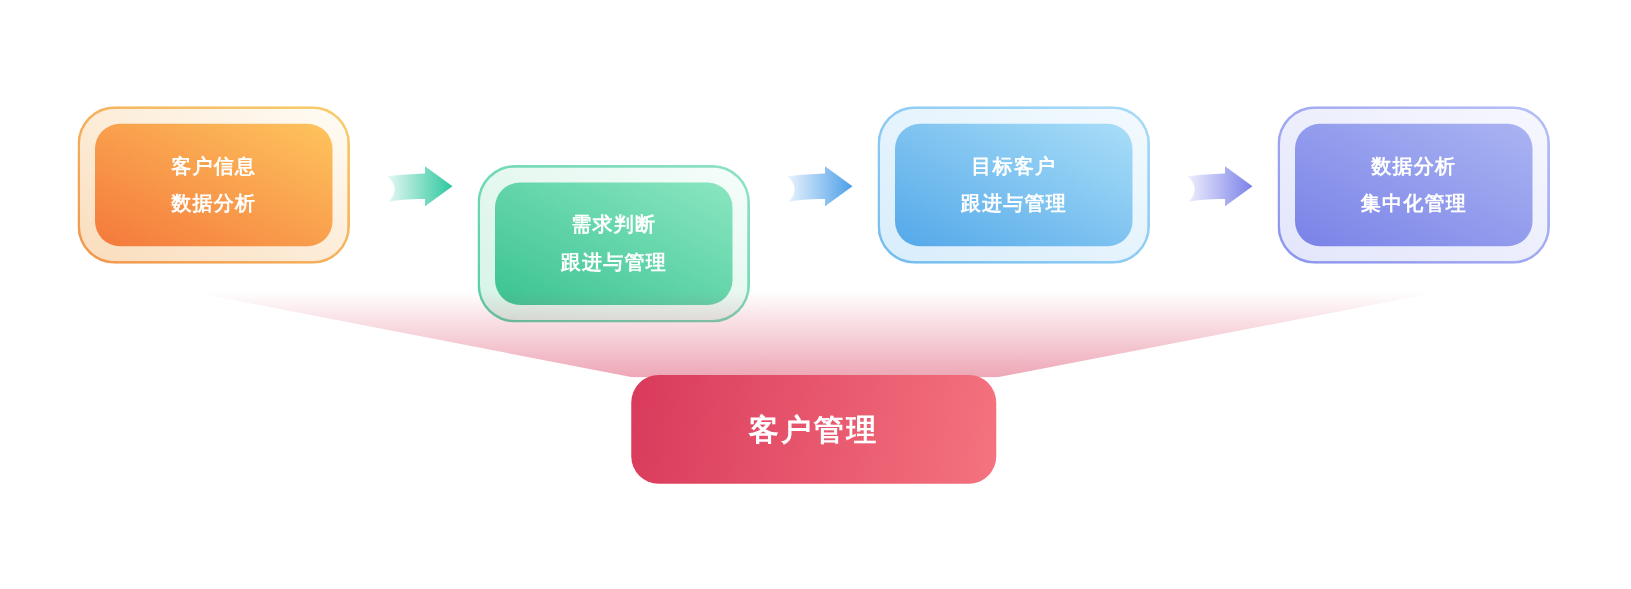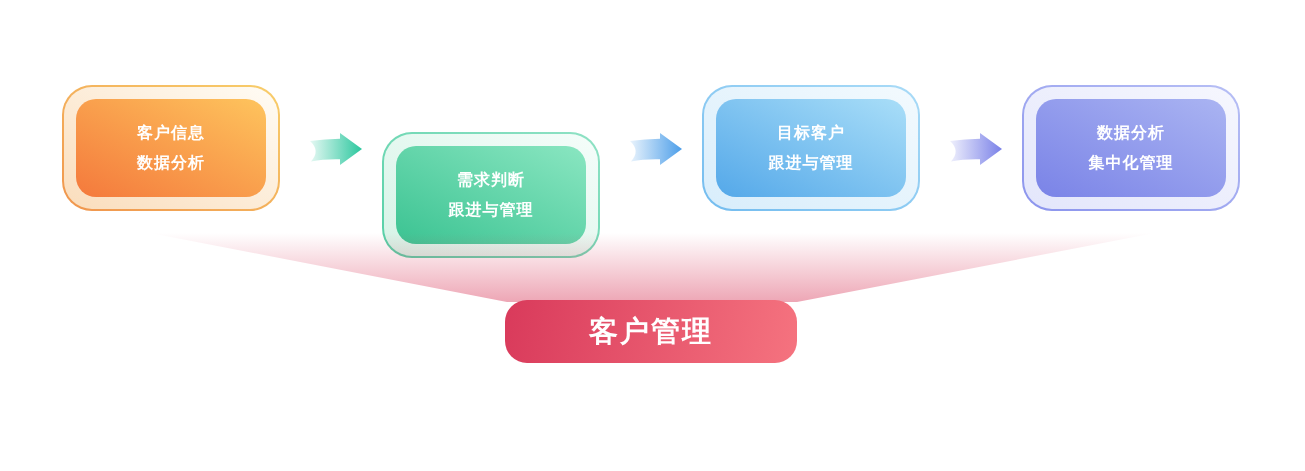--- a/index.html
+++ b/index.html
@@ -94,28 +94,28 @@
     background: linear-gradient(to bottom, rgba(216,58,91,0), rgba(216,58,91,0.45));
     clip-path: polygon(1% 0%, 99% 0%, 64.1% 100%, 35.8% 100%);
   }
 
   
   .result {
     position: absolute;
     left: 505px;
     top: 300px;
     width: 292px;
-    height: 63px;
+    height: 87px;
     border-radius: 22px;
     background: linear-gradient(100deg, #D93A5B 0%, #F5737F 100%);
     display: flex;
     align-items: center;
     justify-content: center;
     color: #ffffff;
-    font-size: 29px;
+    font-size: 24px;
     font-weight: 700;
     letter-spacing: 2px;
   }
 </style>
 </head>
 <body>
 
 <div class="canvas">
 
   <div class="card card-1 theme-orange">

